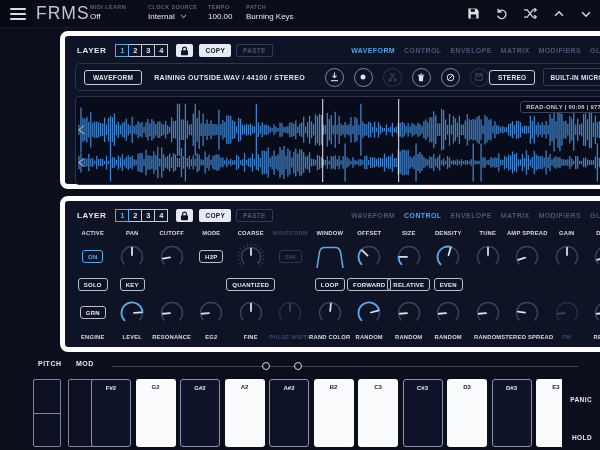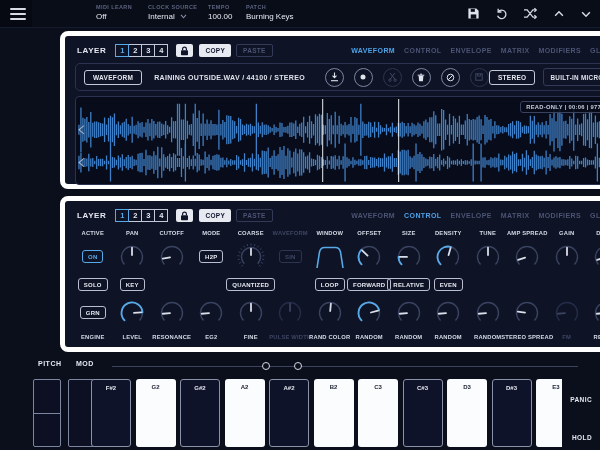--- a/index.html
+++ b/index.html
@@ -73,22 +73,23 @@
 <body>
 
 <div class="stage">
 
   <div class="topbar">
     <div class="menu-block">
       <div class="hline"></div>
       <div class="hline"></div>
       <div class="hline"></div>
     </div>
+    <div class="logo">FRMS</div>
     <div id="hfields">
-        <div class="hfield" style="left: 96px;">
+        <div class="hfield" style="left: 90px;">
           <div class="flab">MIDI LEARN</div>
           <div class="fval">Off</div>
         </div>
         <div class="hfield" style="left: 148px;">
           <div class="flab">CLOCK SOURCE</div>
           <div class="fval">Internal<svg width="7" height="5" viewBox="0 0 8 6">
               <polyline points="1,1 4,4.5 7,1" fill="none" stroke="#8a92a8" stroke-width="1.3"></polyline>
             </svg></div>
         </div>
         <div class="hfield" style="left: 208px;">

